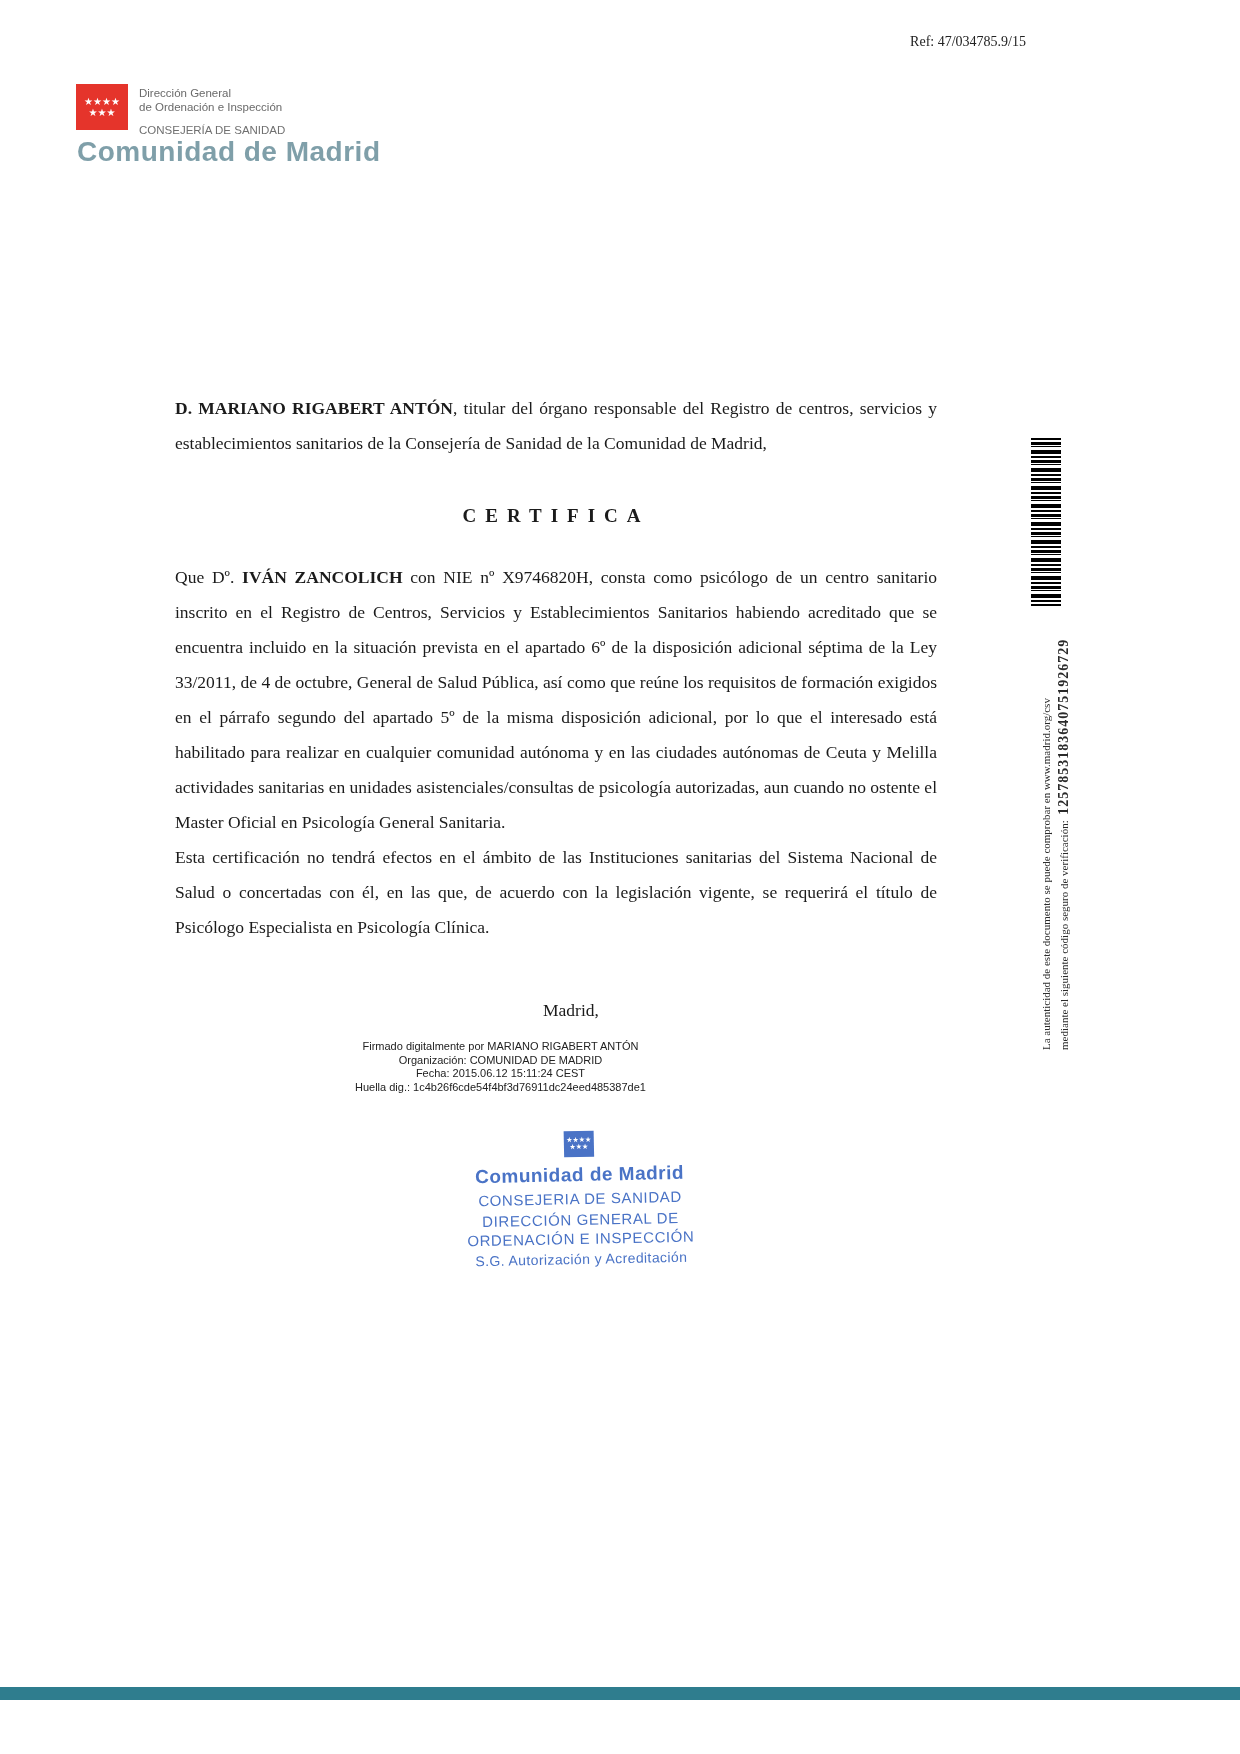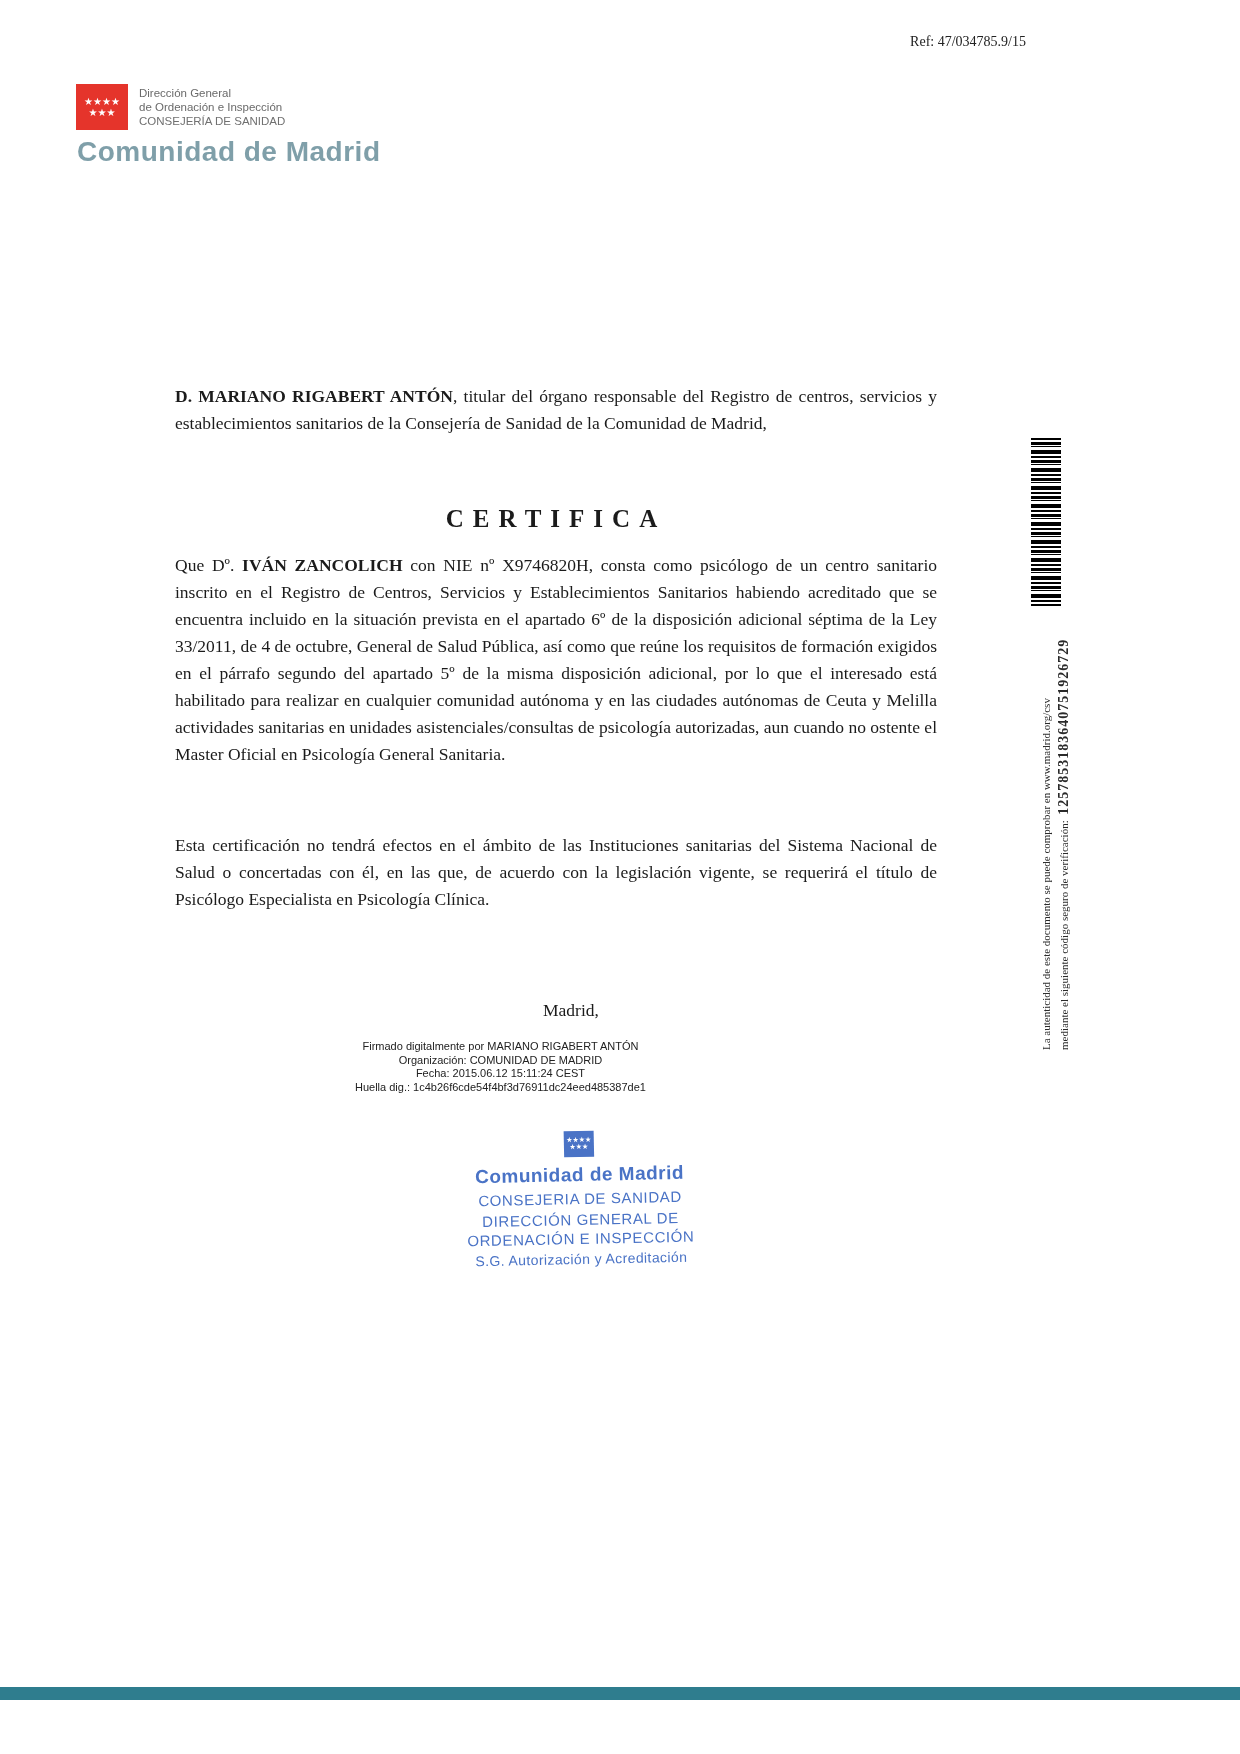--- a/index.html
+++ b/index.html
@@ -24,33 +24,33 @@
     background:#e5342b;
     display:flex; flex-direction:column; align-items:center; justify-content:center;
     gap:1px;
   }
   .logo-flag .stars-row { color:#fff; font-size:10px; line-height:10px; letter-spacing:0px; font-family:"DejaVu Sans", sans-serif; }
   .dept {
     position:absolute; left:139px; top:87px;
     font-family:"Liberation Sans", sans-serif;
     font-size:11.5px; line-height:13.5px; color:#6a6a6a;
   }
-  .dept .dept-line3 { margin-top:1px; color:#707070; }
+  .dept .dept-line3 { margin-top:10px; color:#707070; }
   .brand-title {
     position:absolute; left:77px; top:136px;
     font-family:"Liberation Sans", sans-serif;
     font-weight:bold; font-size:28px; letter-spacing:0.5px;
     color:#7f9fa9;
   }
   
-  .textblock { position:absolute; left:175px; width:762px; text-align:justify; font-size:17.5px; line-height:27px; }
+  .textblock { position:absolute; left:175px; width:762px; text-align:justify; font-size:17.5px; line-height:35px;margin-top:8px; }
   .intro  { top:383px; }
   .certifica {
     position:absolute; left:175px; width:762px; top:505px;
-    text-align:center; font-weight:bold; font-size:25px; letter-spacing:9px;
+    text-align:center; font-weight:bold; font-size:19px; letter-spacing:9px;
   }
   .p1 { top:552px; }
   .p2 { top:832px; }
   .place {
     position:absolute; left:190px; width:762px; top:1000px;
     text-align:center; font-size:17.5px;
   }
   
   .signature {
     position:absolute; left:355px; top:1040px;

